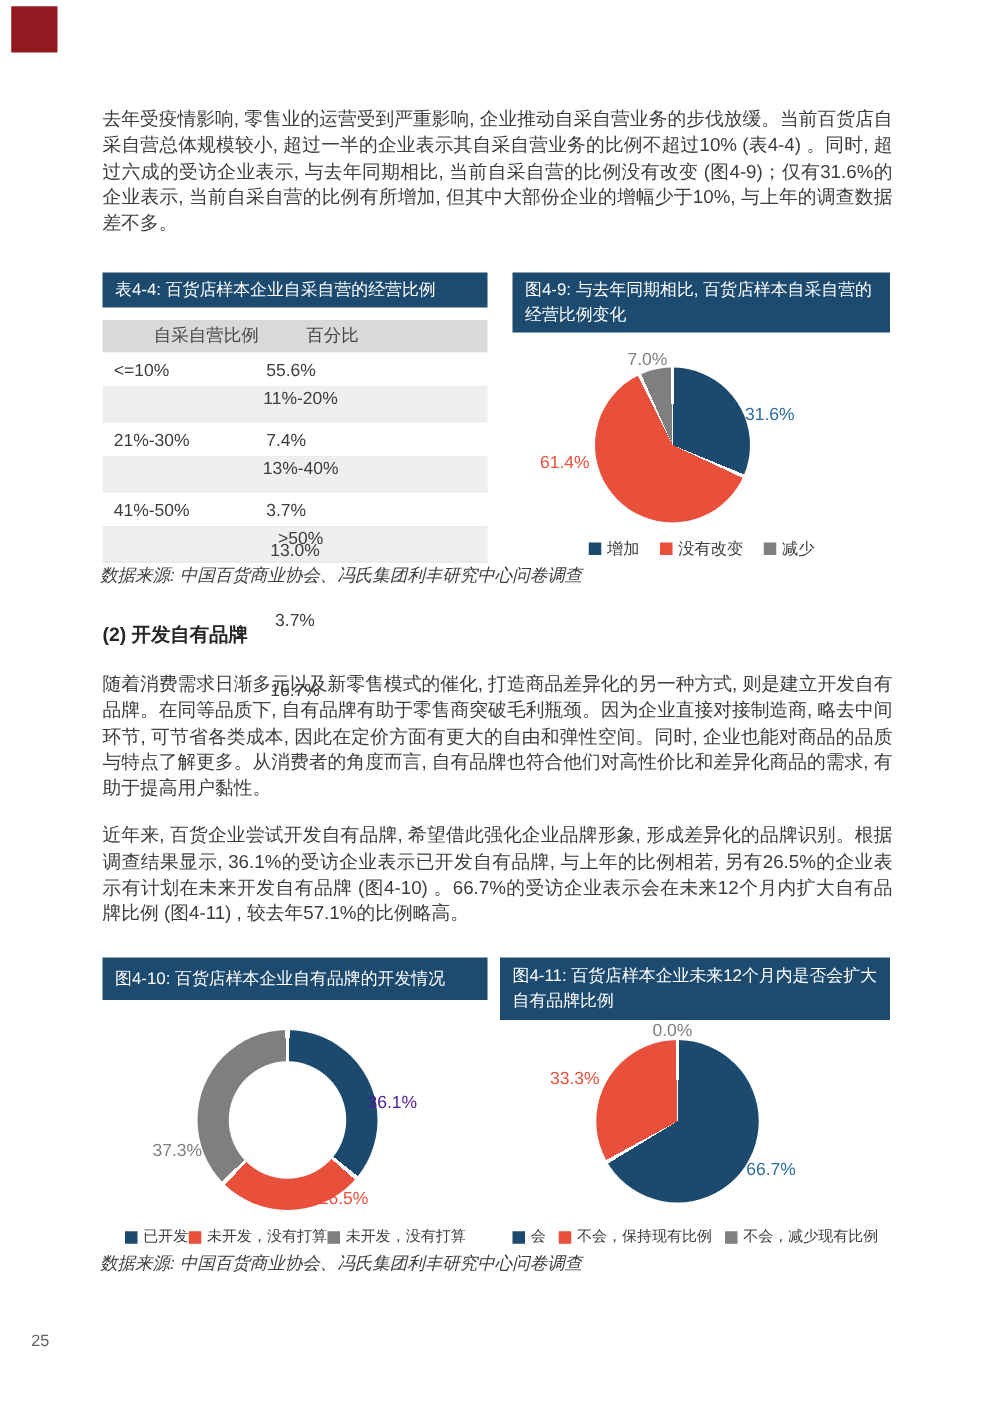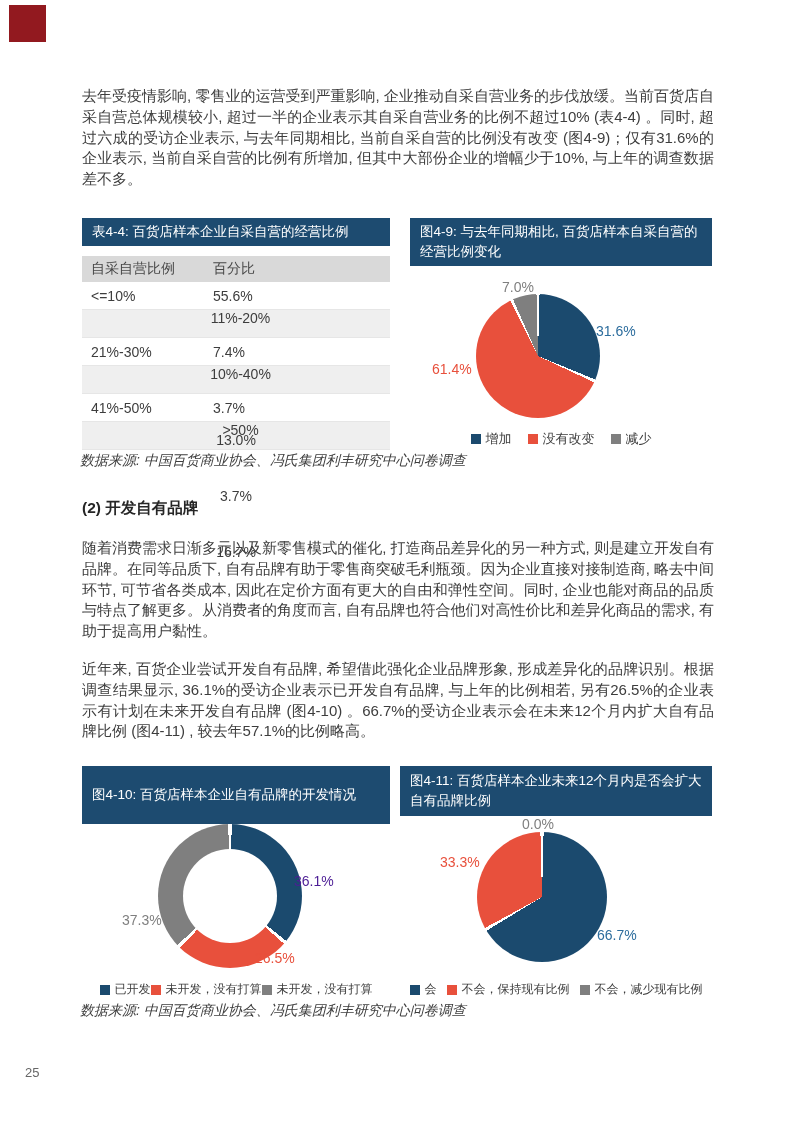--- a/index.html
+++ b/index.html
@@ -13,32 +13,32 @@
   #p3{top:659px}
 
   .block{position:absolute;box-sizing:border-box;}
   .bar{box-sizing:border-box;width:100%;color:#ffffff;font-size:13.5px;line-height:1.45;
        padding:0 10px;display:flex;align-items:center;}
 
   
   #tbl{left:82px;top:218px;width:308px;}
   #tbl .bar{height:28px;}
   .thead{display:flex;align-items:center;height:26px;background:#d9d9d9;font-size:14px;
-         color:#474747;margin-top:10px;}
+         color:#474747;margin-top:10px;padding-left:32px;}
   .trow{display:flex;align-items:center;height:27px;font-size:14px;color:#3d3d3d;
         border-bottom:1px solid #e6e6e6;background:#fff;}
   .trow.alt{background:#efefef;flex-direction:column;}
   .c1{flex:0 0 122px;padding-left:9px;}
   .c2{flex:1;}
 
   
   #fig9{left:410px;top:218px;width:302px;height:232px;}
   #fig9 .bar{height:48px;}
   #fig10{left:82px;top:766px;width:308px;height:212px;}
-  #fig10 .bar{height:58px;}
+  #fig10 .bar{height:34px;}
   #fig11{left:400px;top:766px;width:312px;height:212px;}
   #fig11 .bar{height:50px;}
 
   .pie{position:absolute;border-radius:50%;}
   .hole{position:absolute;left:25px;top:25px;width:94px;height:94px;border-radius:50%;background:#fff;}
   .plbl{position:absolute;font-size:14px;white-space:nowrap;}
 
   #fig9 .pie{left:66px;top:76px;width:124px;height:124px;}
   #fig9 .l-blue{left:186px;top:105px;}
   #fig9 .l-red{left:22px;top:143px;}
@@ -91,21 +91,21 @@
     </div>
     <div class="trow alt">
       <span class="c1">11%-20%</span>
       <span class="c2">13.0%</span>
     </div>
     <div class="trow">
       <span class="c1">21%-30%</span>
       <span class="c2">7.4%</span>
     </div>
     <div class="trow alt">
-      <span class="c1">10%-40%</span>
+      <span class="c1">13%-40%</span>
       <span class="c2">3.7%</span>
     </div>
     <div class="trow">
       <span class="c1">41%-50%</span>
       <span class="c2">3.7%</span>
     </div>
     <div class="trow alt">
       <span class="c1">&gt;50%</span>
       <span class="c2">16.7%</span>
     </div>

